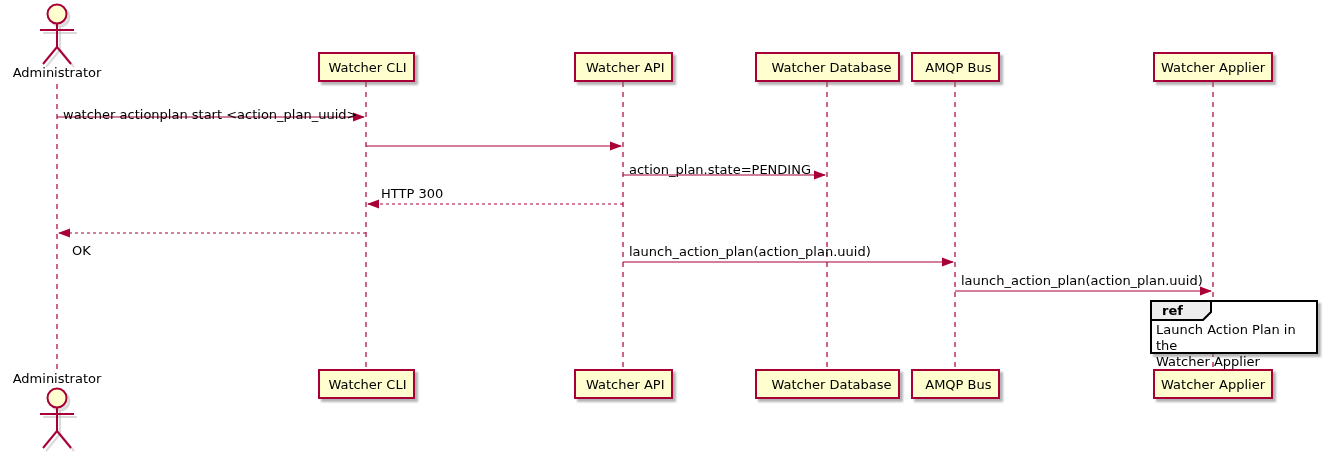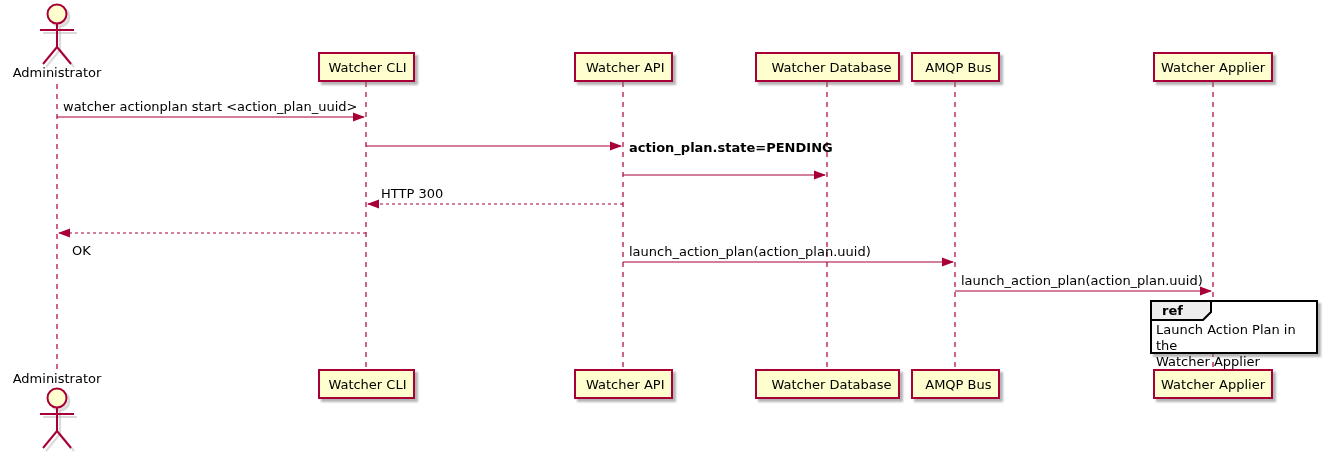--- a/index.html
+++ b/index.html
@@ -67,22 +67,22 @@
       <polygon points="826,175 814,170.5 814,179.5" fill="#A80036"></polygon>
       <line x1="623" y1="204" x2="368" y2="204" stroke="#A80036" stroke-width="1.2" stroke-dasharray="3,3"></line>
       <polygon points="367,204 379,199.5 379,208.5" fill="#A80036"></polygon>
       <line x1="366" y1="233" x2="59" y2="233" stroke="#A80036" stroke-width="1.2" stroke-dasharray="3,3"></line>
       <polygon points="58,233 70,228.5 70,237.5" fill="#A80036"></polygon>
       <line x1="623" y1="262" x2="953" y2="262" stroke="#A80036" stroke-width="1.2"></line>
       <polygon points="954,262 942,257.5 942,266.5" fill="#A80036"></polygon>
       <line x1="955" y1="291" x2="1211" y2="291" stroke="#A80036" stroke-width="1.2"></line>
       <polygon points="1212,291 1200,286.5 1200,295.5" fill="#A80036"></polygon>
     </svg>
-    <div class="msg-label" style="left: 63px; top: 99px;">watcher actionplan start &lt;action_plan_uuid&gt;</div>
-    <div class="msg-label" style="left: 629px; top: 140px; font-weight: bold;">action_plan.state=PENDING</div>
+    <div class="msg-label" style="left: 63px; top: 107px;">watcher actionplan start &lt;action_plan_uuid&gt;</div>
+    <div class="msg-label" style="left: 629px; top: 162px;">action_plan.state=PENDING</div>
     <div class="msg-label" style="left: 381px; top: 186px;">HTTP 300</div>
     <div class="msg-label" style="left: 72px; top: 215px; margin-top: 28px;">OK</div>
     <div class="msg-label" style="left: 629px; top: 244px;">launch_action_plan(action_plan.uuid)</div>
     <div class="msg-label" style="left: 961px; top: 273px;">launch_action_plan(action_plan.uuid)</div>
     <div class="pbox" style="left: 317.5px; top: 52px; width: 97px; height: 30px; background: rgb(254, 254, 206); border-color: rgb(168, 0, 54);">
       <span>Watcher CLI</span>
     </div>
     <div class="pbox" style="left: 317.5px; top: 369px; width: 97px; height: 30px; background: rgb(254, 254, 206); border-color: rgb(168, 0, 54);">
       <span>Watcher CLI</span>
     </div>

